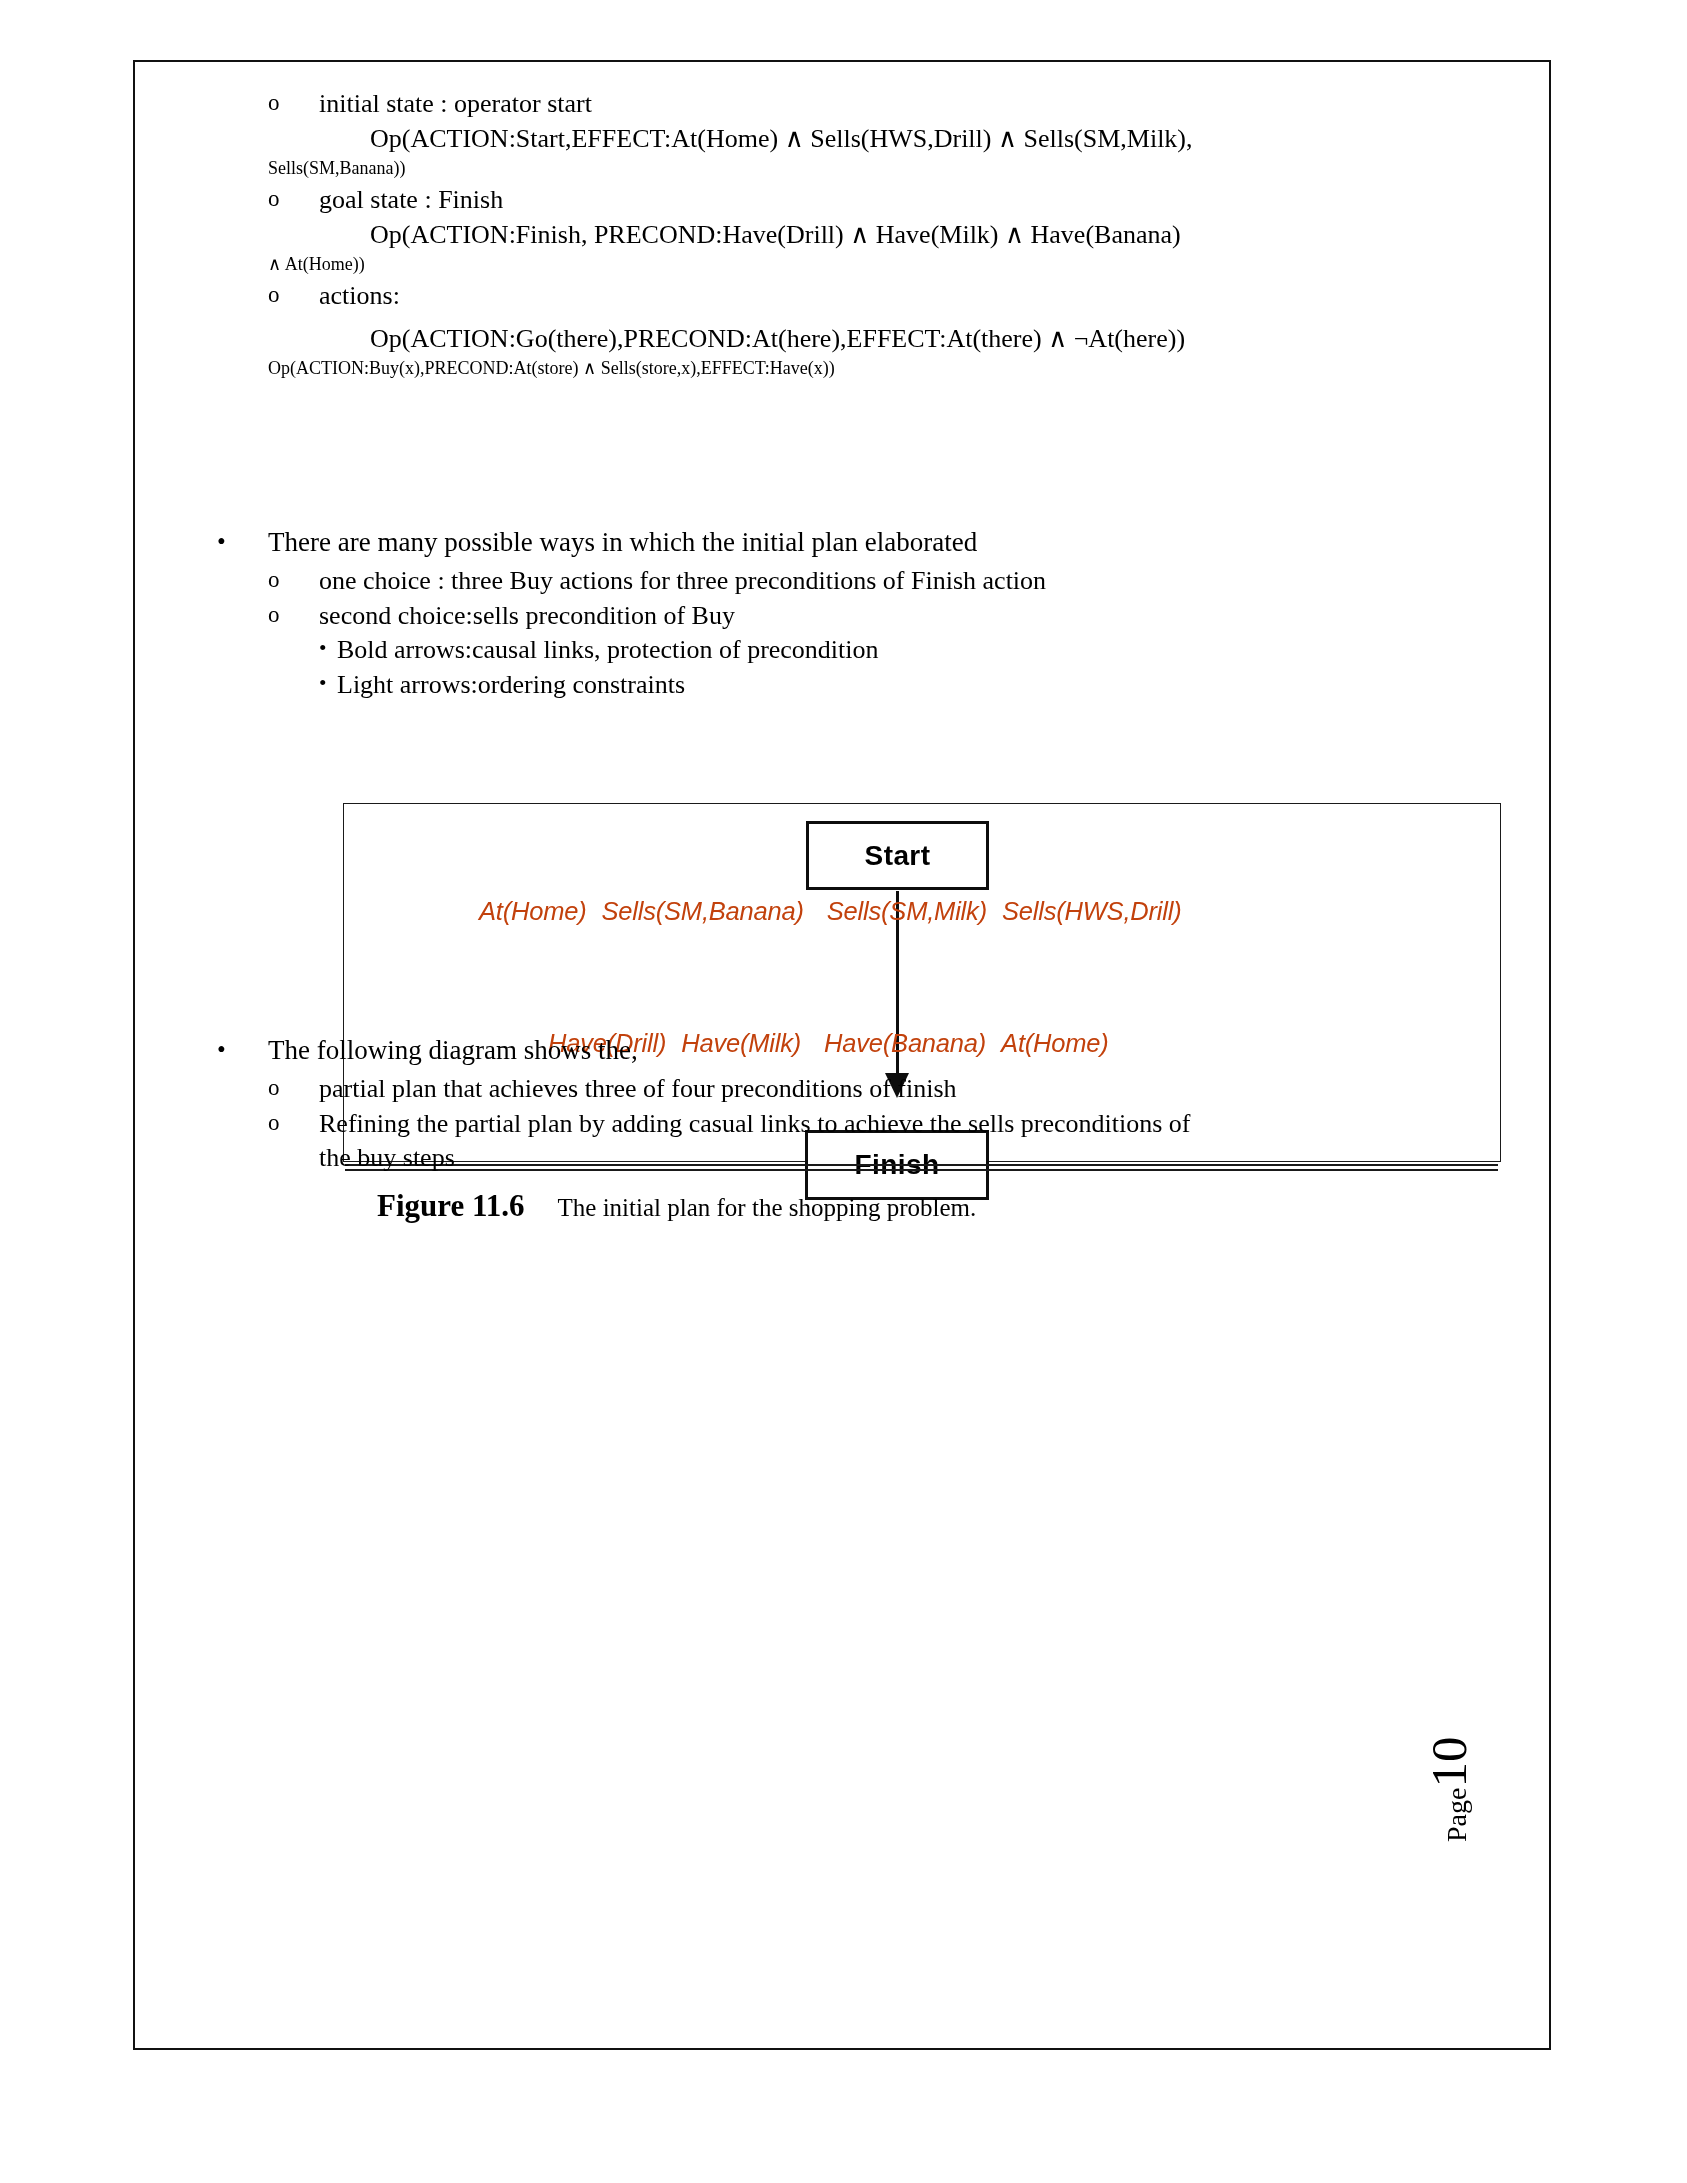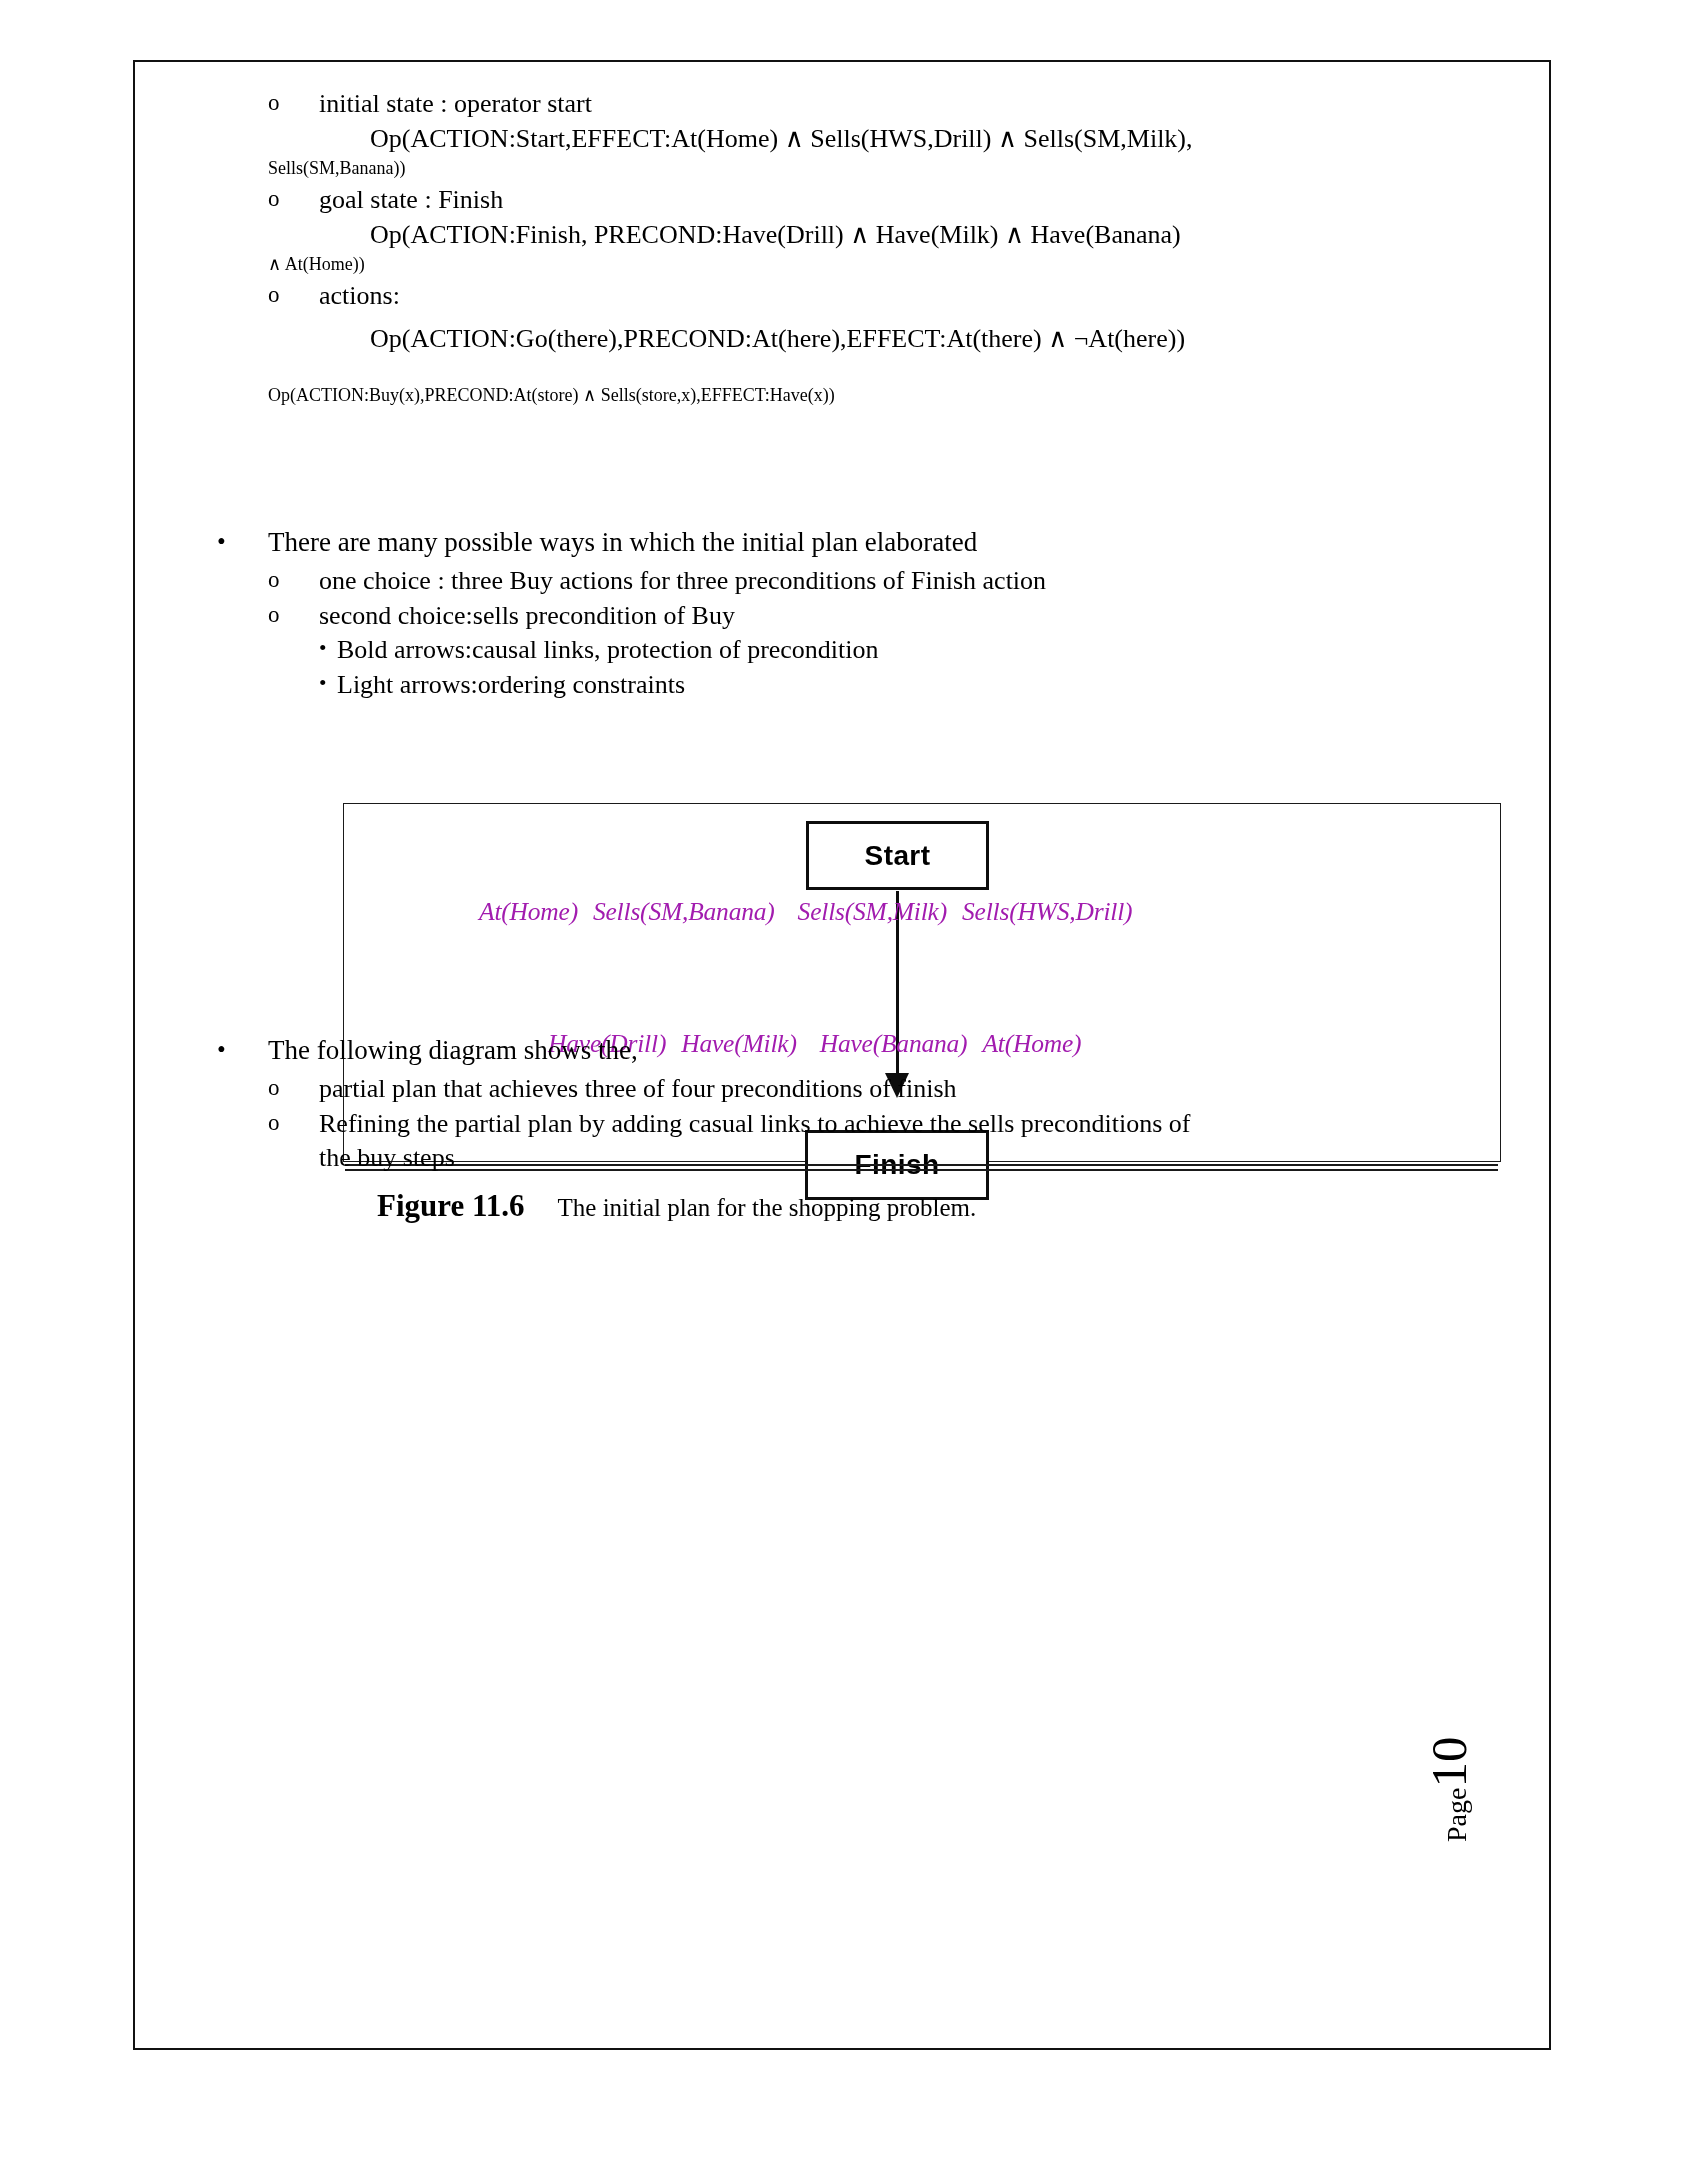--- a/index.html
+++ b/index.html
@@ -159,26 +159,26 @@
     top: 269px;
     width: 0;
     height: 0;
     border-left: 12.4px solid transparent;
     border-right: 12.4px solid transparent;
     border-top: 25px solid #0d0d0d;
   }
 
   .label-row {
     position: absolute;
-    font-family: Liberation Serif, serif;
+    font-family: Liberation Sans, sans-serif;
     font-style: italic;
     font-size: 25.5px;
     font-weight: 500;
     white-space: nowrap;
-    color: #a21caf;
+    color: #c2410c;
     letter-spacing: -0.2px;
   }
   #effects-row {
     left: 135px;
     top: 93px;
   }
   #preconds-row {
     left: 204px;
     top: 225px;
   }
@@ -250,21 +250,21 @@
 
       <div class="formula-ind" style="margin-left:51px; width:1186px;">Op(ACTION:Finish,  PRECOND:Have(Drill) ∧ Have(Milk) ∧ Have(Banana)</div>
       <div class="plain-line" style="margin-left:51px;">∧ At(Home))</div>
 
       <div class="row lvl2 indent-l2" style="margin-top:2.5px;">
         <span class="marker">o</span>
         <span class="txt">actions:</span>
       </div>
 
       <div class="formula-ind" style="margin-left:51px; width:1195px;margin-top:8px;">Op(ACTION:Go(there),PRECOND:At(here),EFFECT:At(there) ∧ ¬At(here))</div>
-      <div class="plain-line" style="margin-left:51px;margin-top:27px;">Op(ACTION:Buy(x),PRECOND:At(store) ∧ Sells(store,x),EFFECT:Have(x))</div>
+      <div class="plain-line" style="margin-left:51px;">Op(ACTION:Buy(x),PRECOND:At(store) ∧ Sells(store,x),EFFECT:Have(x))</div>
     </div>
 
     <div class="block" style="left:82px; top:463px; width:1261px;">
 
       <div class="row lvl1">
         <span class="marker">•</span>
         <span class="txt">There are many possible ways in which the initial plan elaborated</span>
       </div>
 
       <div class="row lvl2 indent-l2" style="margin-top:3.3px;">

